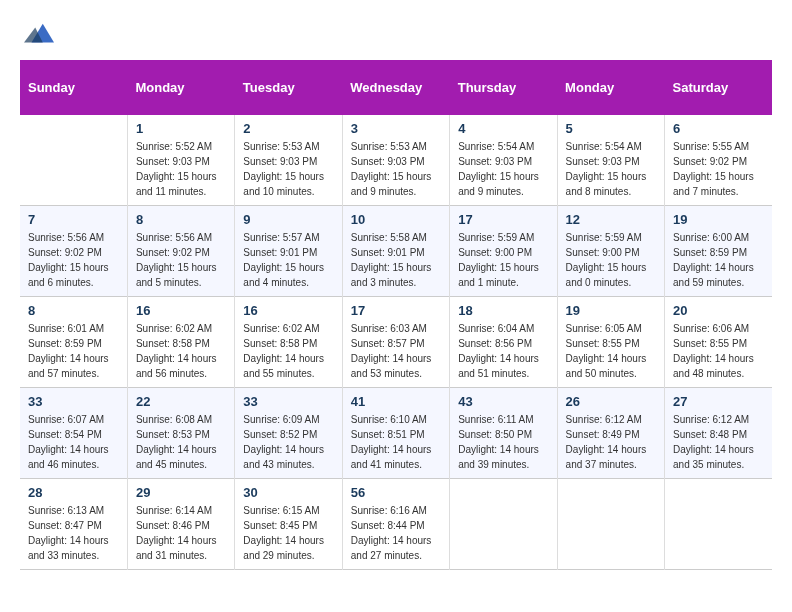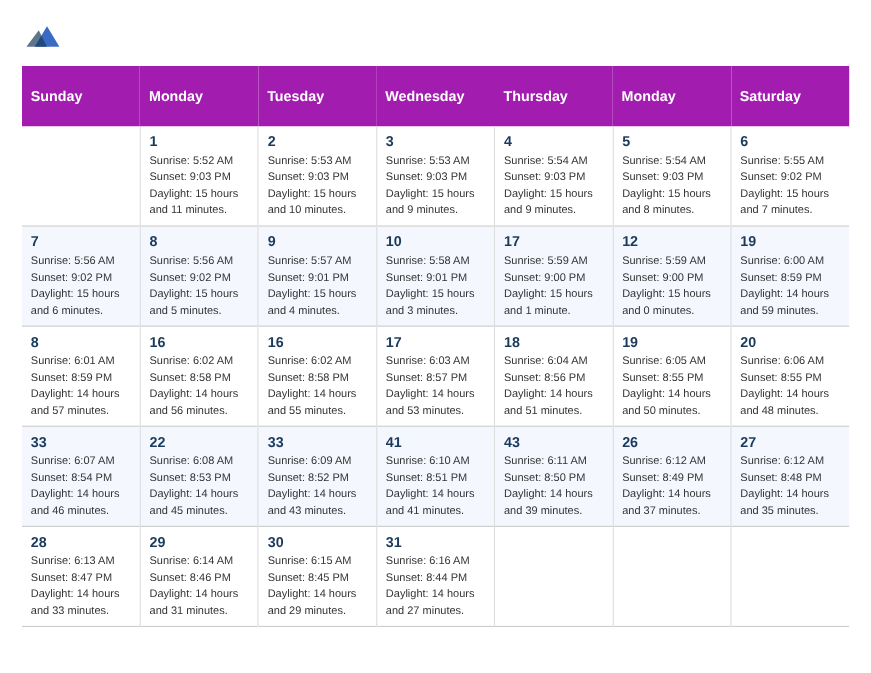--- a/index.html
+++ b/index.html
@@ -253,21 +253,21 @@
         </td>
         <td>
           <span class="day-num">29</span>
           <div class="cell-info">Sunrise: 6:14 AM<br>Sunset: 8:46 PM<br>Daylight: 14 hours<br>and 31 minutes.</div>
         </td>
         <td>
           <span class="day-num">30</span>
           <div class="cell-info">Sunrise: 6:15 AM<br>Sunset: 8:45 PM<br>Daylight: 14 hours<br>and 29 minutes.</div>
         </td>
         <td>
-          <span class="day-num">31</span>
+          <span class="day-num">56</span>
           <div class="cell-info">Sunrise: 6:16 AM<br>Sunset: 8:44 PM<br>Daylight: 14 hours<br>and 27 minutes.</div>
         </td>
         <td></td>
         <td></td>
         <td></td>
       </tr>
     </tbody>
 </table>
 
 </body></html>

